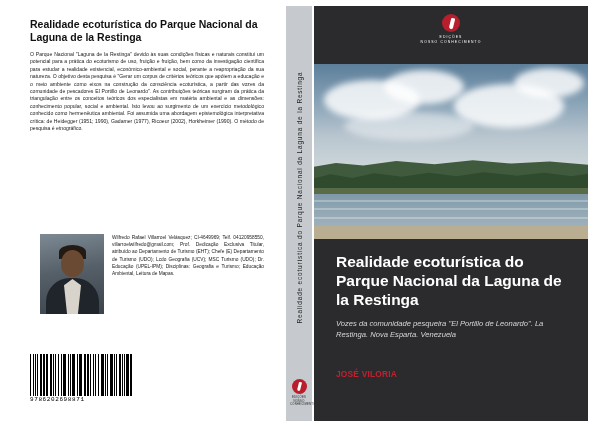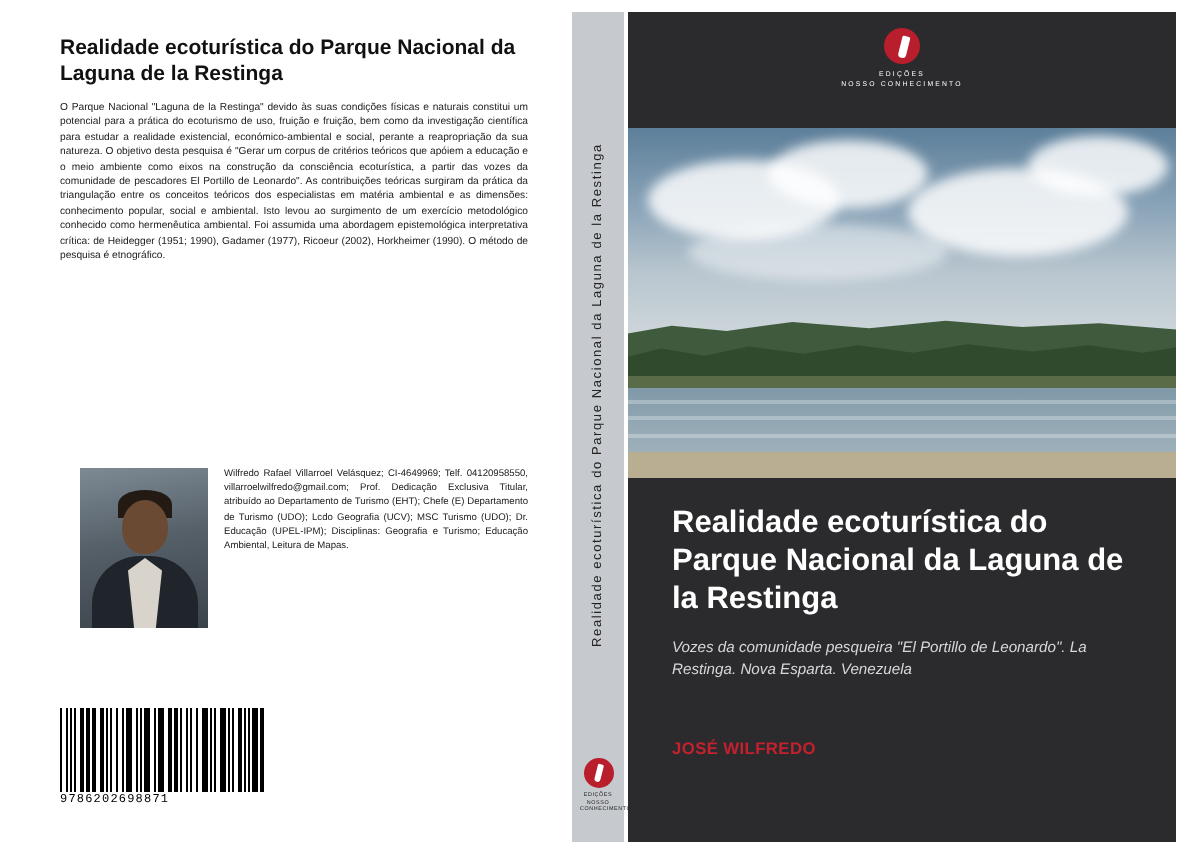--- a/index.html
+++ b/index.html
@@ -442,18 +442,18 @@
         <div class="ripple" style="top:14px"></div>
         <div class="ripple" style="top:23px"></div>
       </div>
       <div class="beach"></div>
     </div>
 
     <div class="front-body">
       <div class="front-title">Realidade ecoturística do Parque Nacional da Laguna de la Restinga</div>
       <div class="front-subtitle">Vozes da comunidade pesqueira "El Portillo de Leonardo". La Restinga. Nova Esparta. Venezuela</div>
       <div class="front-authors">
-        <div>JOSÉ WILFREDO</div>
+        <div>JOSÉ VILORIA</div>
       </div>
     </div>
   </div>
 
 </div>
 
 </body></html>

